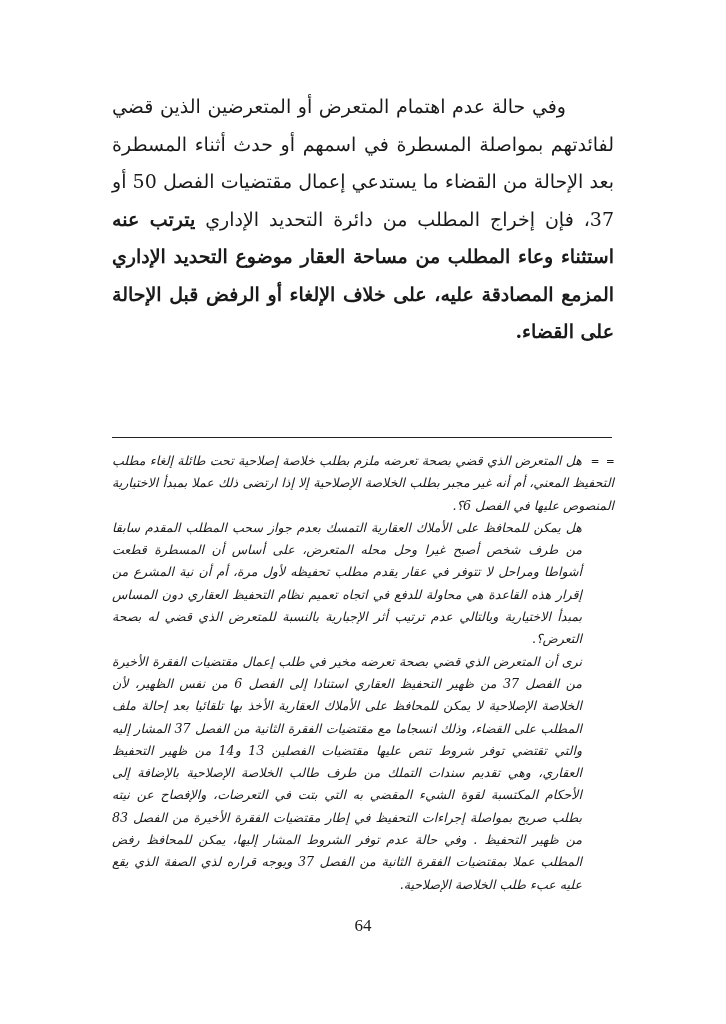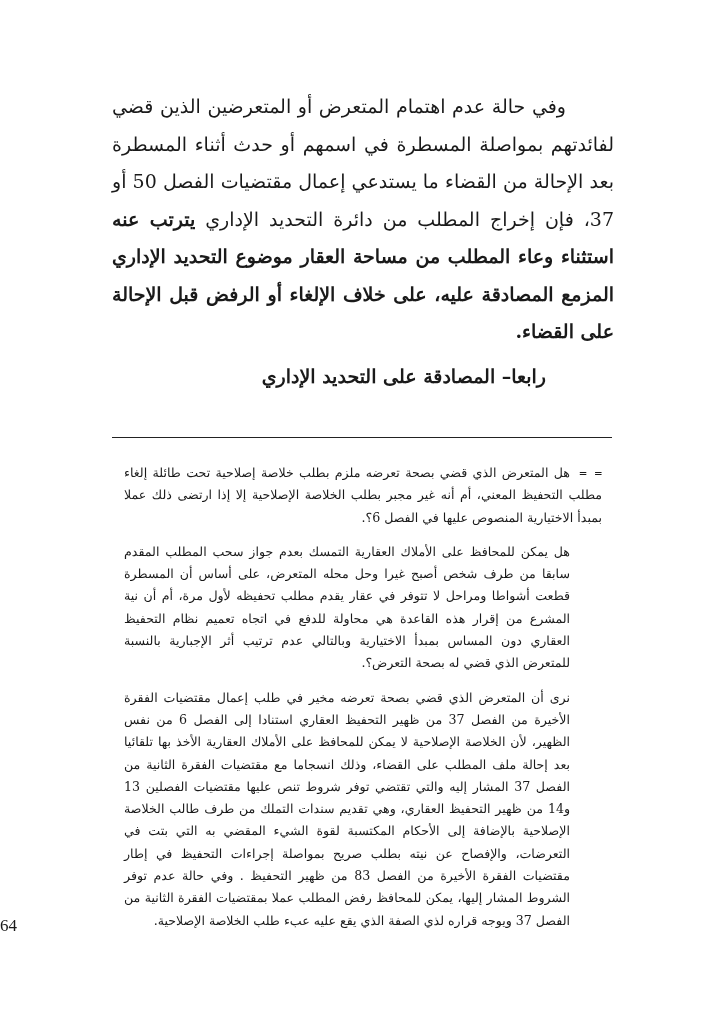--- a/index.html
+++ b/index.html
@@ -51,50 +51,51 @@
       position: absolute;
       left: 112px;
       width: 502px;
       top: 450px;
       direction: rtl;
       font-size: 12.6px;
       line-height: 22.3px;
       text-align: justify;
     }
     .fn-para {
-      margin: 12px;
+      margin: 0;
       padding-right: 32px;
       text-align: justify;
       text-align-last: right;
+      font-style: italic;
     }
     .fn-para.first {
       padding-right: 0;
     }
     .fn-marker {
       display: inline-block;
       width: 32px;
       text-align: right;
       font-family: "DejaVu Sans Mono", monospace;
     }
     .page-number {
       position: absolute;
       top: 916px;
       left: 0;
       width: 726px;
+      text-align: center;
       font-size: 17px;
       font-family: "Liberation Serif", serif;
     }
   </style>
 </head>
 <body>
 
 <div class="page">
   <p class="body-text indent"><span>وفي حالة عدم اهتمام المتعرض أو المتعرضين الذين قضي لفائدتهم بمواصلة  المسطرة في اسمهم أو حدث أثناء المسطرة بعد الإحالة من القضاء ما يستدعي إعمال مقتضيات الفصل 50 أو 37، فإن إخراج المطلب من دائرة التحديد الإداري </span><span class="bold">يترتب عنه استثناء وعاء المطلب من مساحة العقار موضوع التحديد الإداري المزمع المصادقة عليه، على خلاف الإلغاء أو الرفض قبل الإحالة على القضاء.</span></p>
 
-  <div class="section-heading">رابعا– المصادقة على التحديد الإداري</div>
 
 </div>
 
 <div class="divider"></div>
 
 <div class="footnotes">
   <p class="fn-para first"><span class="fn-marker">= =</span><span>هل المتعرض الذي قضي بصحة تعرضه ملزم بطلب خلاصة إصلاحية تحت طائلة إلغاء مطلب التحفيظ المعني، أم أنه غير مجبر بطلب الخلاصة الإصلاحية إلا إذا ارتضى ذلك عملا بمبدأ الاختيارية المنصوص عليها في الفصل 6؟.</span></p>
   <p class="fn-para">هل يمكن للمحافظ على الأملاك العقارية التمسك بعدم جواز سحب المطلب المقدم سابقا من طرف شخص أصبح غيرا وحل محله المتعرض، على أساس أن المسطرة قطعت أشواطا ومراحل لا تتوفر في عقار يقدم مطلب تحفيظه لأول مرة، أم أن نية المشرع من إقرار هذه القاعدة هي محاولة للدفع في اتجاه تعميم نظام التحفيظ العقاري دون المساس بمبدأ الاختيارية وبالتالي عدم ترتيب أثر الإجبارية بالنسبة للمتعرض الذي قضي له بصحة التعرض؟.</p>
   <p class="fn-para">نرى أن المتعرض الذي قضي بصحة تعرضه مخير في طلب إعمال مقتضيات الفقرة الأخيرة من الفصل 37 من ظهير التحفيظ العقاري استنادا إلى الفصل 6 من نفس الظهير، لأن الخلاصة الإصلاحية لا يمكن للمحافظ على الأملاك العقارية الأخذ بها تلقائيا بعد إحالة ملف المطلب على القضاء، وذلك انسجاما مع مقتضيات الفقرة الثانية من الفصل 37 المشار إليه والتي تقتضي توفر شروط تنص عليها مقتضيات الفصلين 13 و14 من ظهير التحفيظ العقاري، وهي تقديم سندات التملك من طرف طالب الخلاصة الإصلاحية بالإضافة إلى الأحكام المكتسبة لقوة الشيء المقضي به التي بتت في التعرضات، والإفصاح عن نيته بطلب صريح بمواصلة إجراءات التحفيظ في إطار مقتضيات الفقرة الأخيرة من الفصل 83 من ظهير التحفيظ . وفي حالة عدم توفر الشروط المشار إليها، يمكن للمحافظ رفض المطلب عملا بمقتضيات الفقرة الثانية من الفصل 37 ويوجه قراره لذي الصفة الذي يقع عليه عبء طلب الخلاصة الإصلاحية.</p>
 </div>

